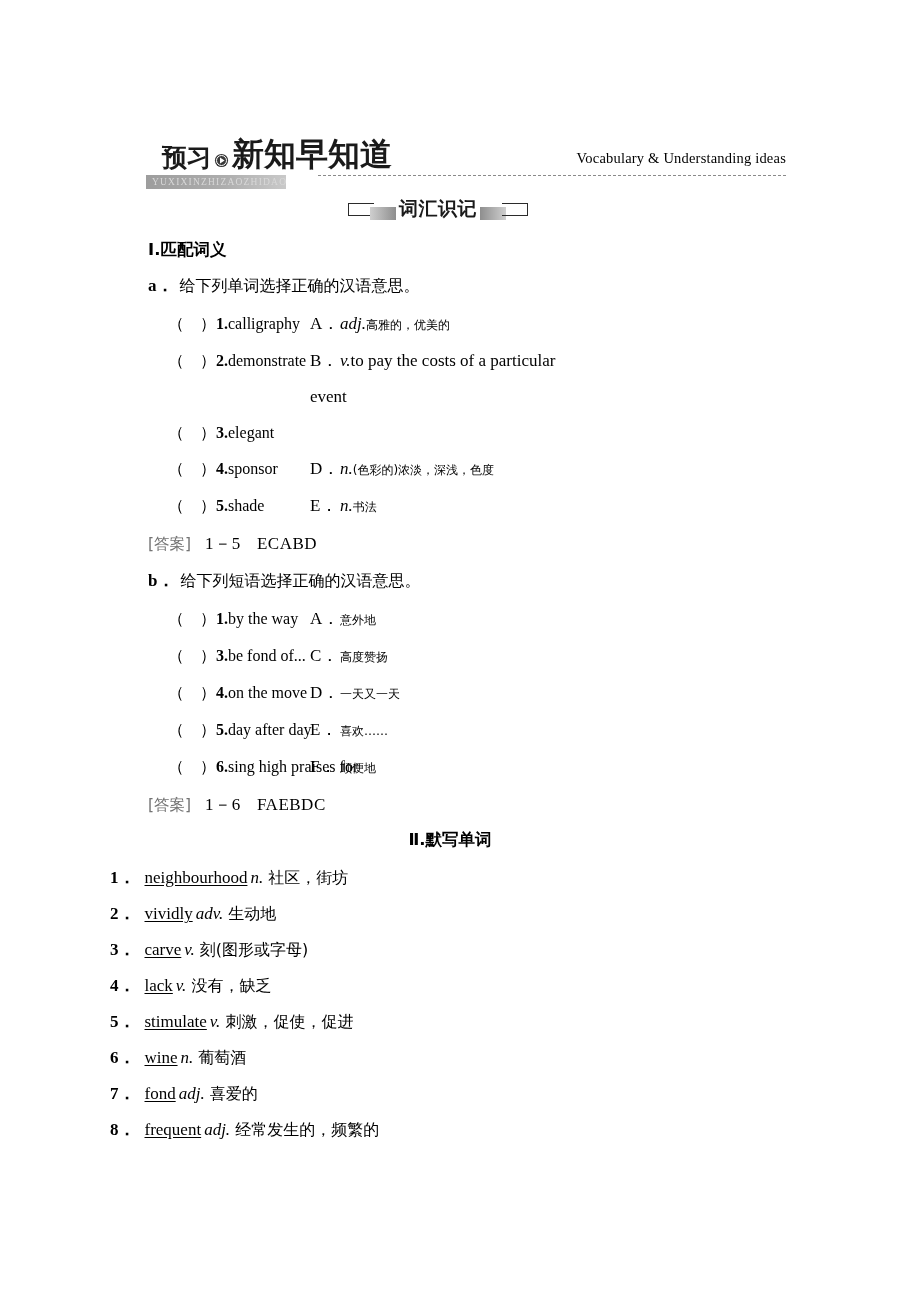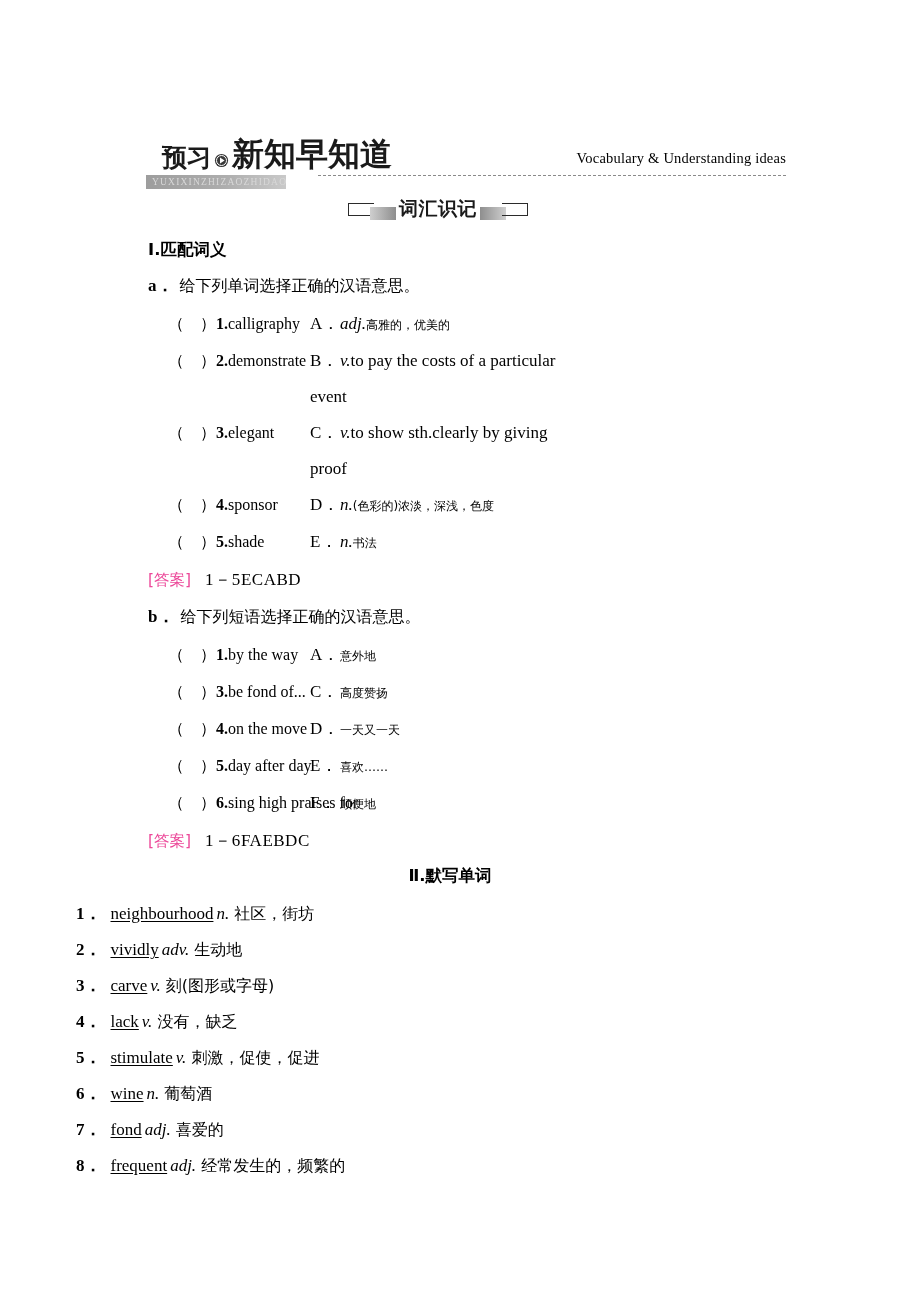--- a/index.html
+++ b/index.html
@@ -230,42 +230,43 @@
 
   
   .answer-line {
     font-family: "Liberation Serif", serif;
     font-size: 17px;
     margin: 4px 0 0 148px;
     line-height: 30px;
     white-space: nowrap;
   }
   .answer-line .ans-label {
-    color: #ec4899;
+    color: #737373;
     font-family: "DejaVu Sans", sans-serif;
     font-size: 15.5px;
     font-weight: normal;
   }
   .answer-line .ans-val {
     margin-left: 14px;
     letter-spacing: 0.6px;
   }
   .answer-line .ans-codes {
+    margin-left: 16px;
     letter-spacing: 0.5px;
   }
 
   
   .dict-list {
     margin-top: 6px;
   }
   .dict-item {
     font-family: "Liberation Serif", serif;
     font-size: 17px;
     line-height: 36px;
-    margin-left: 76px;
+    margin-left: 110px;
     white-space: nowrap;
   }
   .dict-item .idx {
     font-weight: bold;
     margin-right: 9px;
   }
   .dict-item .word {
     text-decoration: underline;
     text-underline-offset: 2px;
   }
@@ -339,24 +340,20 @@
         <div class="mr-right">
           <span class="letter">B．</span><span class="pos">v.</span><span>to pay the costs of a particular</span>
           <span class="wrapline">event</span>
         </div>
       </div>
 
       <div class="match-row">
         <div class="mr-left">
           <span class="paren">（　）</span><span class="num">3.</span><span>elegant</span>
         </div>
-        <div class="mr-right">
-          <span class="letter">C．</span><span class="pos">v.</span><span>to show sth.clearly by giving</span>
-          <span class="wrapline">proof</span>
-        </div>
       </div>
 
       <div class="match-row">
         <div class="mr-left">
           <span class="paren">（　）</span><span class="num">4.</span><span>sponsor</span>
         </div>
         <div class="mr-right">
           <span class="letter">D．</span><span class="pos">n.</span><span class="cn">(色彩的)浓淡，深浅，色度</span>
         </div>
       </div>

